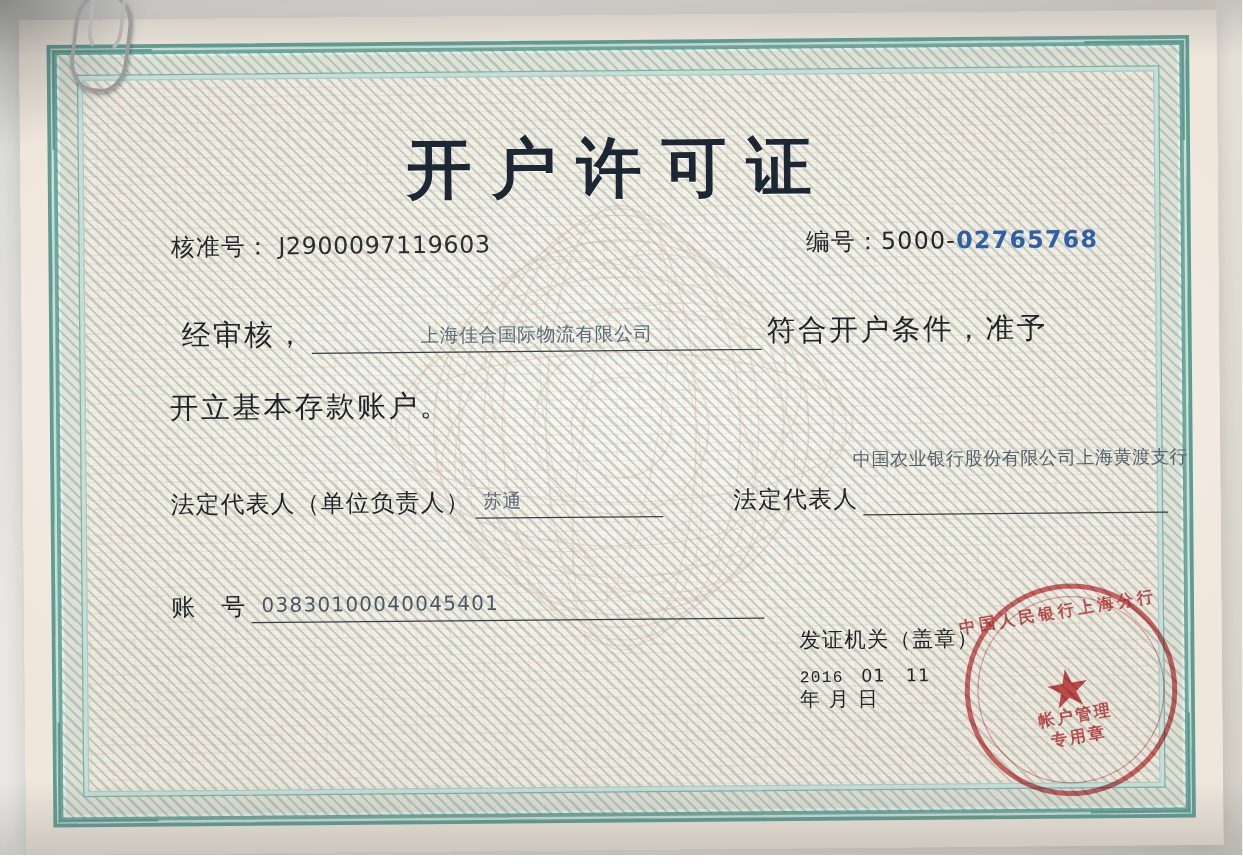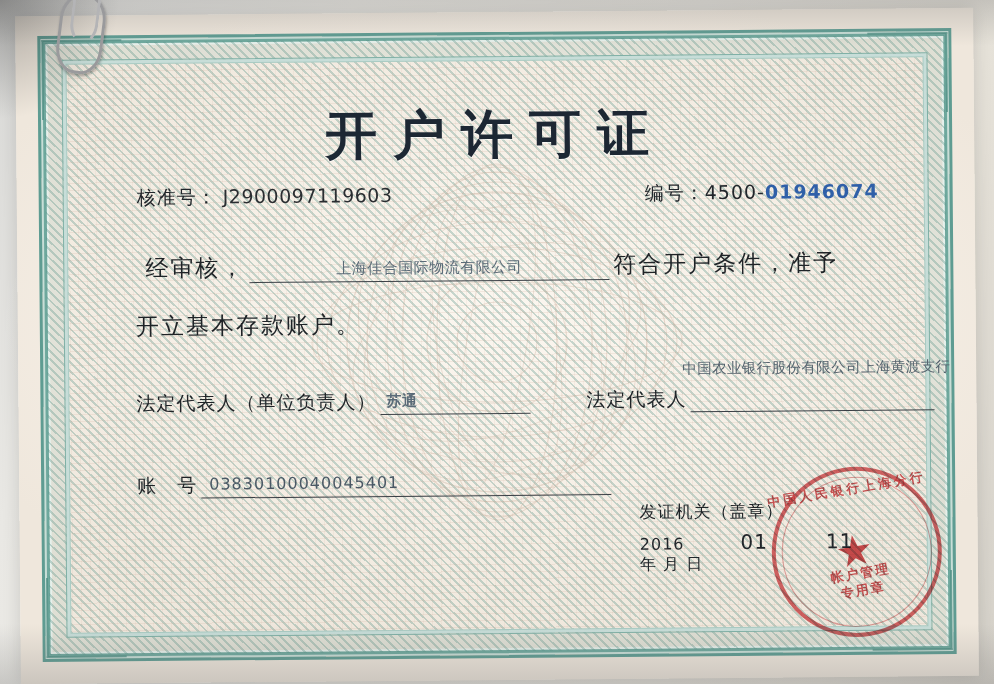--- a/index.html
+++ b/index.html
@@ -215,21 +215,20 @@
     vertical-align: bottom;
     margin-left: 4px;
   }
   .field-rep .blank .filled {
     position: absolute;
     left: 6px; bottom: 3px;
     font-size: 15px;
     letter-spacing: 0.5px;
     color: #5b6b78;
     white-space: nowrap;
-    font-weight: bold;
   }
 
   .field-bank {
     position: absolute;
     left: 508px; top: 318px;
     font-size: 19px;
     letter-spacing: 1px;
     color: #1f2327;
     white-space: nowrap;
   }
@@ -285,23 +284,23 @@
     color: #1f2327;
   }
   .date-line {
     position: absolute;
     left: 560px; top: 462px;
     font-size: 16px;
     letter-spacing: 1px;
     color: #22262b;
     white-space: nowrap;
   }
-  .date-line .y { font-size: 16px; }
+  .date-line .y { font-size: 13px; font-family: Liberation Mono, monospace; }
   .date-line .sep { margin: 0 2px 0 14px; font-size: 16px; }
-  .date-line .sm { font-size: 20px; margin-left: 42px; }
+  .date-line .sm { font-size: 14px; }
 
   
   .seal {
     position: absolute;
     left: 692px;
     top: 400px;
     width: 162px;
     height: 162px;
     border-radius: 50%;
     border: 4px solid rgba(200, 36, 42, 0.78);
@@ -419,21 +418,21 @@
 
     <div class="content">
 
       <div class="doc-title">开户许可证</div>
 
       <div class="row-approval">
         <span>核准号：</span><span class="val">J2900097119603</span>
       </div>
 
       <div class="row-serial">
-        <span>编号：</span><span>4500-</span><span class="serial-num">01946074</span>
+        <span>编号：</span><span>5000-</span><span class="serial-num">02765768</span>
       </div>
 
       <div class="para1">
         <span>经审核，</span><span class="blank"><span class="filled">上海佳合国际物流有限公司</span></span><span>符合开户条件，准予</span>
       </div>
 
       <div class="para2">开立基本存款账户。</div>
 
       <div class="field-rep">
         <span>法定代表人（单位负责人）</span><span class="blank"><span class="filled">苏通</span></span>

